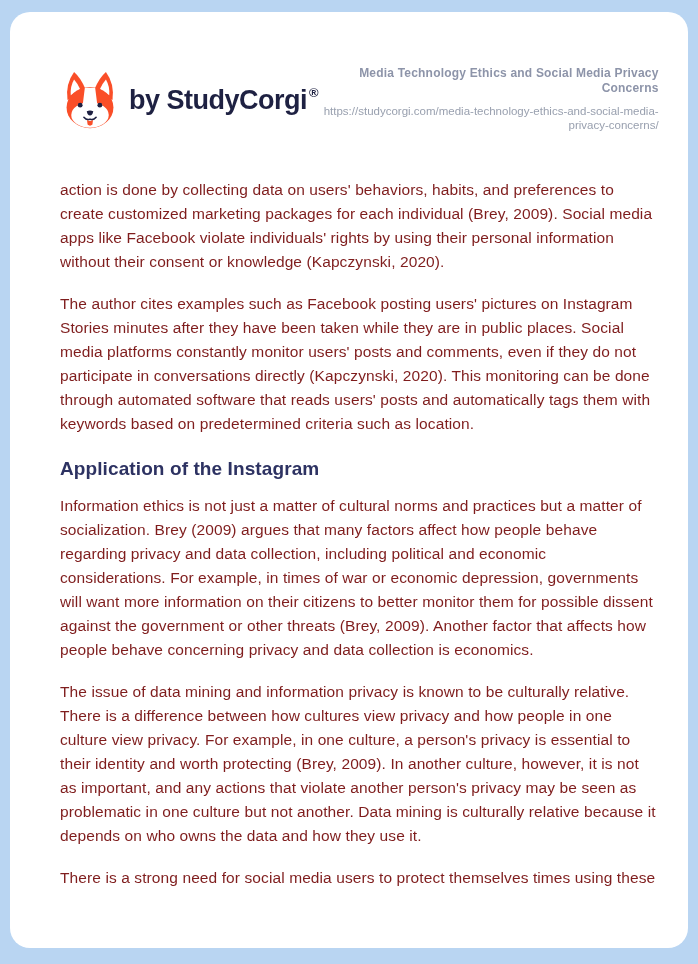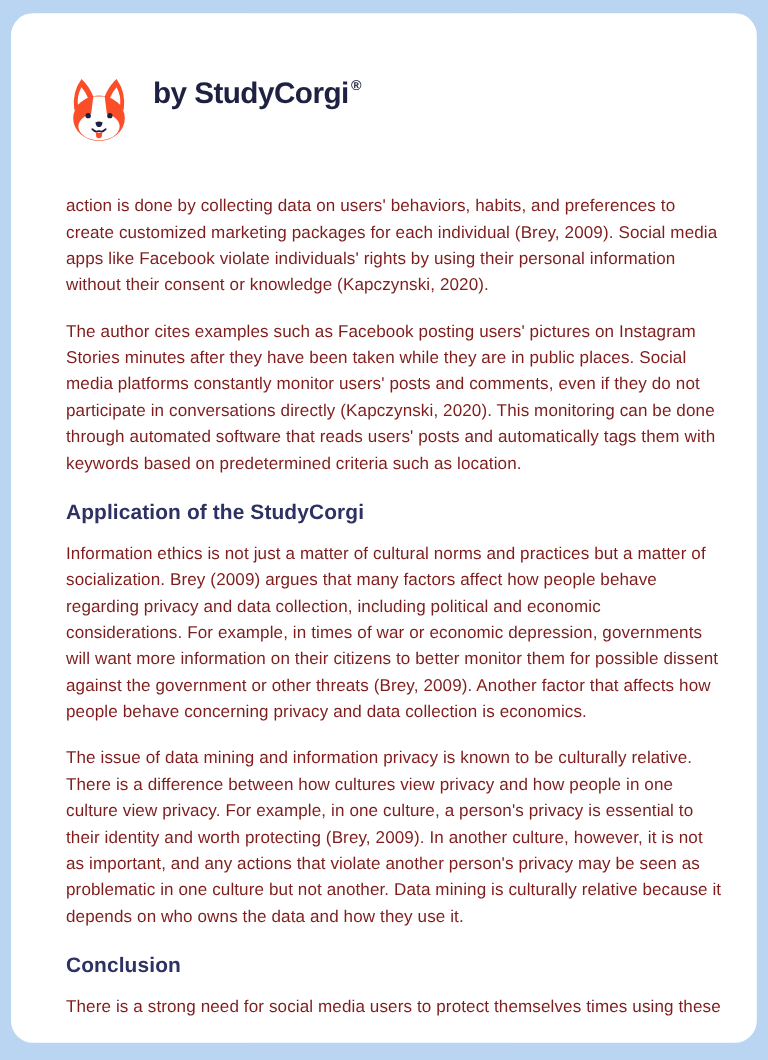--- a/index.html
+++ b/index.html
@@ -25,22 +25,22 @@
   }
   
   .header {
     display: flex;
     justify-content: space-between;
     align-items: flex-start;
     margin-bottom: 46px;
   }
   .brand {
     display: flex;
-    align-items: flex-start;
-    gap: 19px;
+    align-items: center;
+    gap: 9px;
     margin-top: 6px;
   }
   .brand svg { display: block; width: 60px; height: 60px; }
   .wordmark {
     font-size: 27px;
     font-weight: bold;
     color: #1E2142;
     letter-spacing: -0.5px;
     white-space: nowrap;
   }
@@ -117,26 +117,29 @@
 
         <path d="M28.5 44 Q32 42.4 35.5 44 Q34.6 48.6 32 48.6 Q29.4 48.6 28.5 44 Z" fill="#1E2142"></path>
 
         <path d="M25.5 50.5 Q28.5 54 32 52.4 Q35.5 54 38.5 50.5" stroke="#1E2142" stroke-width="1.7" fill="none" stroke-linecap="round"></path>
 
         <path d="M28.8 53.4 Q32 55.2 35.2 53.4 L34.6 58.2 Q32 60.6 29.4 58.2 Z" fill="#FA4E28"></path>
       </svg>
       <div class="wordmark"><span>by StudyCorgi</span><span class="reg">®</span></div>
     </div>
 
+    <div class="doc-meta">
+      <p class="doc-title">Media Technology Ethics and Social Media Privacy Concerns</p>
+      <a class="doc-url" href="#">https://studycorgi.com/media-technology-ethics-and-social-media-privacy-concerns/</a>
+    </div>
 
   </div>
 
   <div class="article">
     <p>action is done by collecting data on users' behaviors, habits, and preferences to create customized marketing packages for each individual (Brey, 2009). Social media apps like Facebook violate individuals' rights by using their personal information without their consent or knowledge (Kapczynski, 2020).</p>
     <p>The author cites examples such as Facebook posting users' pictures on Instagram Stories minutes after they have been taken while they are in public places. Social media platforms constantly monitor users' posts and comments, even if they do not participate in conversations directly (Kapczynski, 2020). This monitoring can be done through automated software that reads users' posts and automatically tags them with keywords based on predetermined criteria such as location.</p>
-    <h2>Application of the StudyCorgi</h2>
+    <h2>Application of the Instagram</h2>
     <p>Information ethics is not just a matter of cultural norms and practices but a matter of socialization. Brey (2009) argues that many factors affect how people behave regarding privacy and data collection, including political and economic considerations. For example, in times of war or economic depression, governments will want more information on their citizens to better monitor them for possible dissent against the government or other threats (Brey, 2009). Another factor that affects how people behave concerning privacy and data collection is economics.</p>
     <p>The issue of data mining and information privacy is known to be culturally relative. There is a difference between how cultures view privacy and how people in one culture view privacy. For example, in one culture, a person's privacy is essential to their identity and worth protecting (Brey, 2009). In another culture, however, it is not as important, and any actions that violate another person's privacy may be seen as problematic in one culture but not another. Data mining is culturally relative because it depends on who owns the data and how they use it.</p>
-    <h2>Conclusion</h2>
     <p>There is a strong need for social media users to protect themselves times using these</p>
   </div>
 
 </div>
 
 </body></html>

